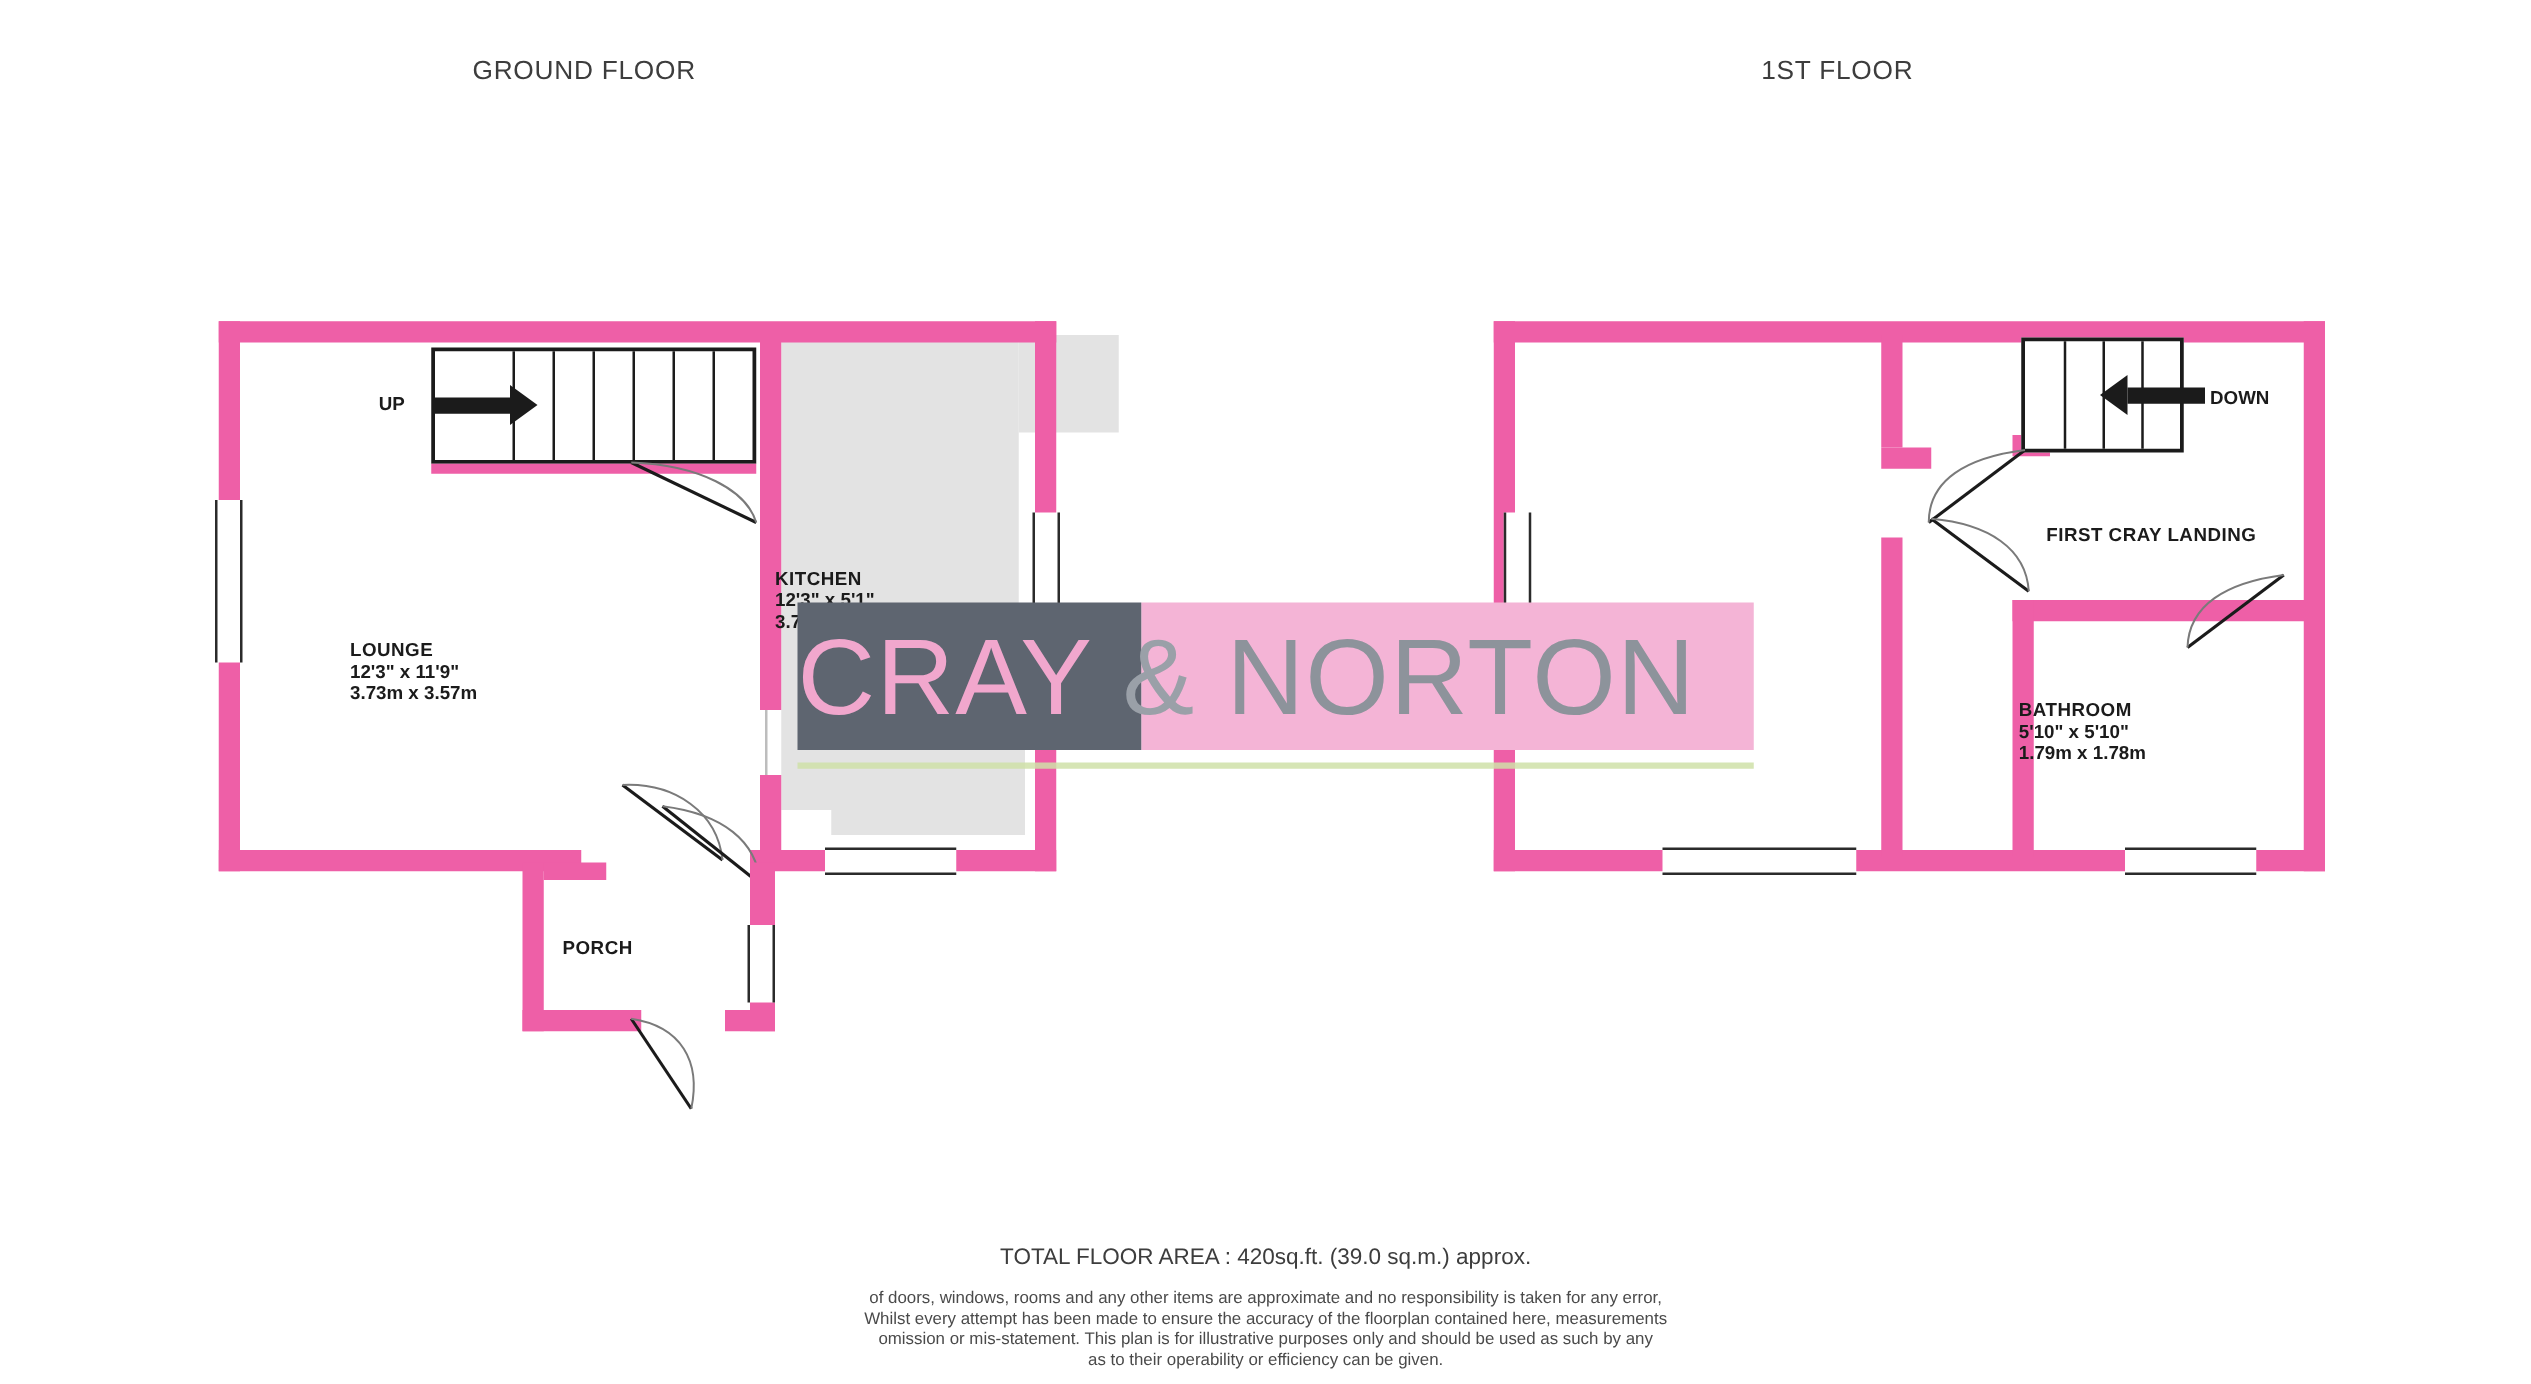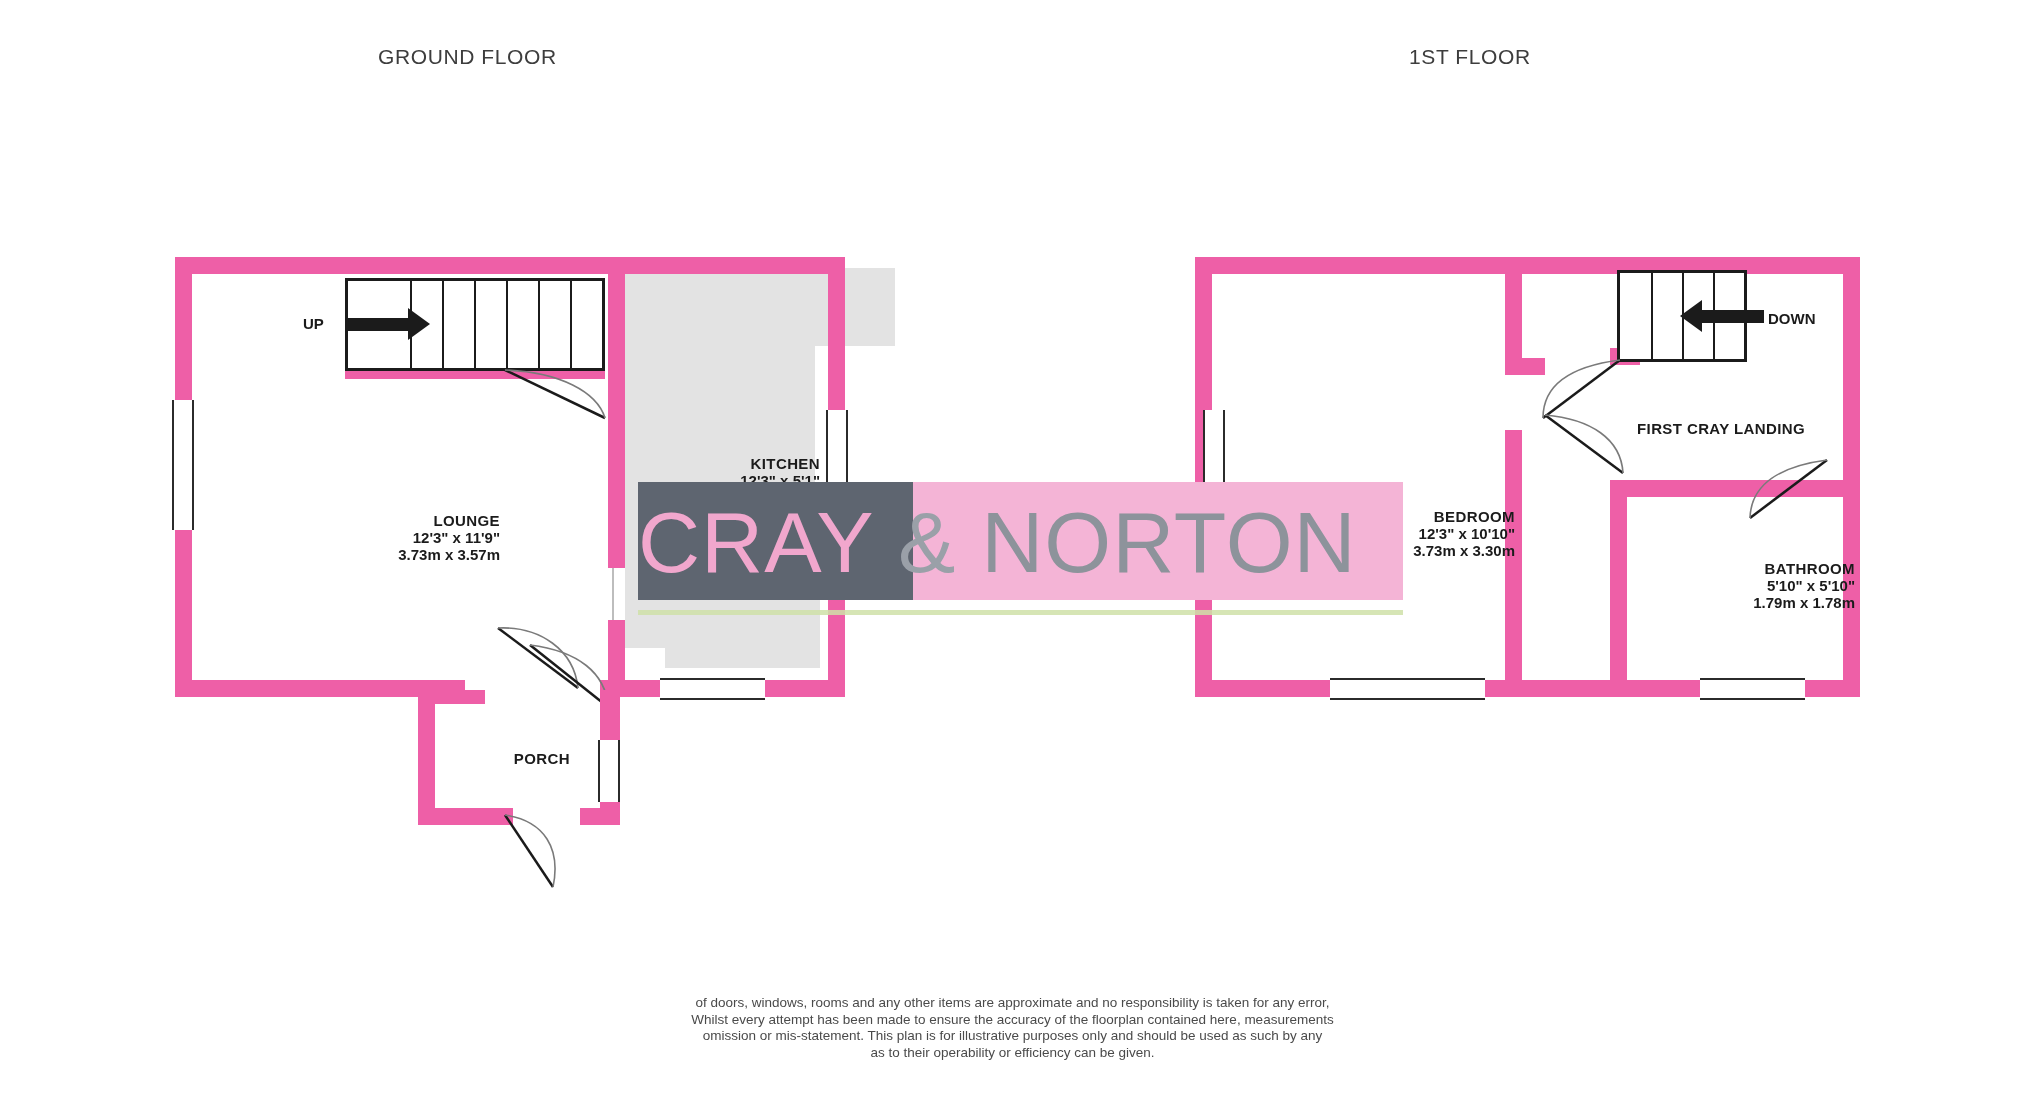--- a/index.html
+++ b/index.html
@@ -54,21 +54,21 @@
     position: absolute;
     background: #ffffff;
     border-left: 2px solid #2b2b2b;
     border-right: 2px solid #2b2b2b;
     box-sizing: border-box;
   }
 
   
   .room-label {
     position: absolute;
-    text-align: right;
+    text-align: left;
     font-size: 15px;
     font-weight: bold;
     color: #1b1b1b;
     line-height: 17px;
     white-space: nowrap;
   }
   .room-label .nm { letter-spacing: 0.4px; }
   .dir-label {
     position: absolute;
     font-size: 15px;
@@ -317,20 +317,21 @@
     <div class="wm-grey"></div>
     <div class="wm-underline"></div>
     <div class="wm-text">
       <span class="wm-cray">CRAY</span>
       <span class="wm-amp">&amp;</span>
       <span class="wm-norton">NORTON</span>
     </div>
   </div>
 
   <div id="footer">
+    <div id="total-area">TOTAL FLOOR AREA : 420sq.ft. (39.0 sq.m.) approx.</div>
     <div class="disclaimer-line">of doors, windows, rooms and any other items are approximate and no responsibility is taken for any error,</div>
     <div class="disclaimer-line">Whilst every attempt has been made to ensure the accuracy of the floorplan contained here, measurements</div>
     <div class="disclaimer-line">omission or mis-statement. This plan is for illustrative purposes only and should be used as such by any</div>
     <div class="disclaimer-line">as to their operability or efficiency can be given.</div>
 
   </div>
 
 </div>
 
 </body></html>

